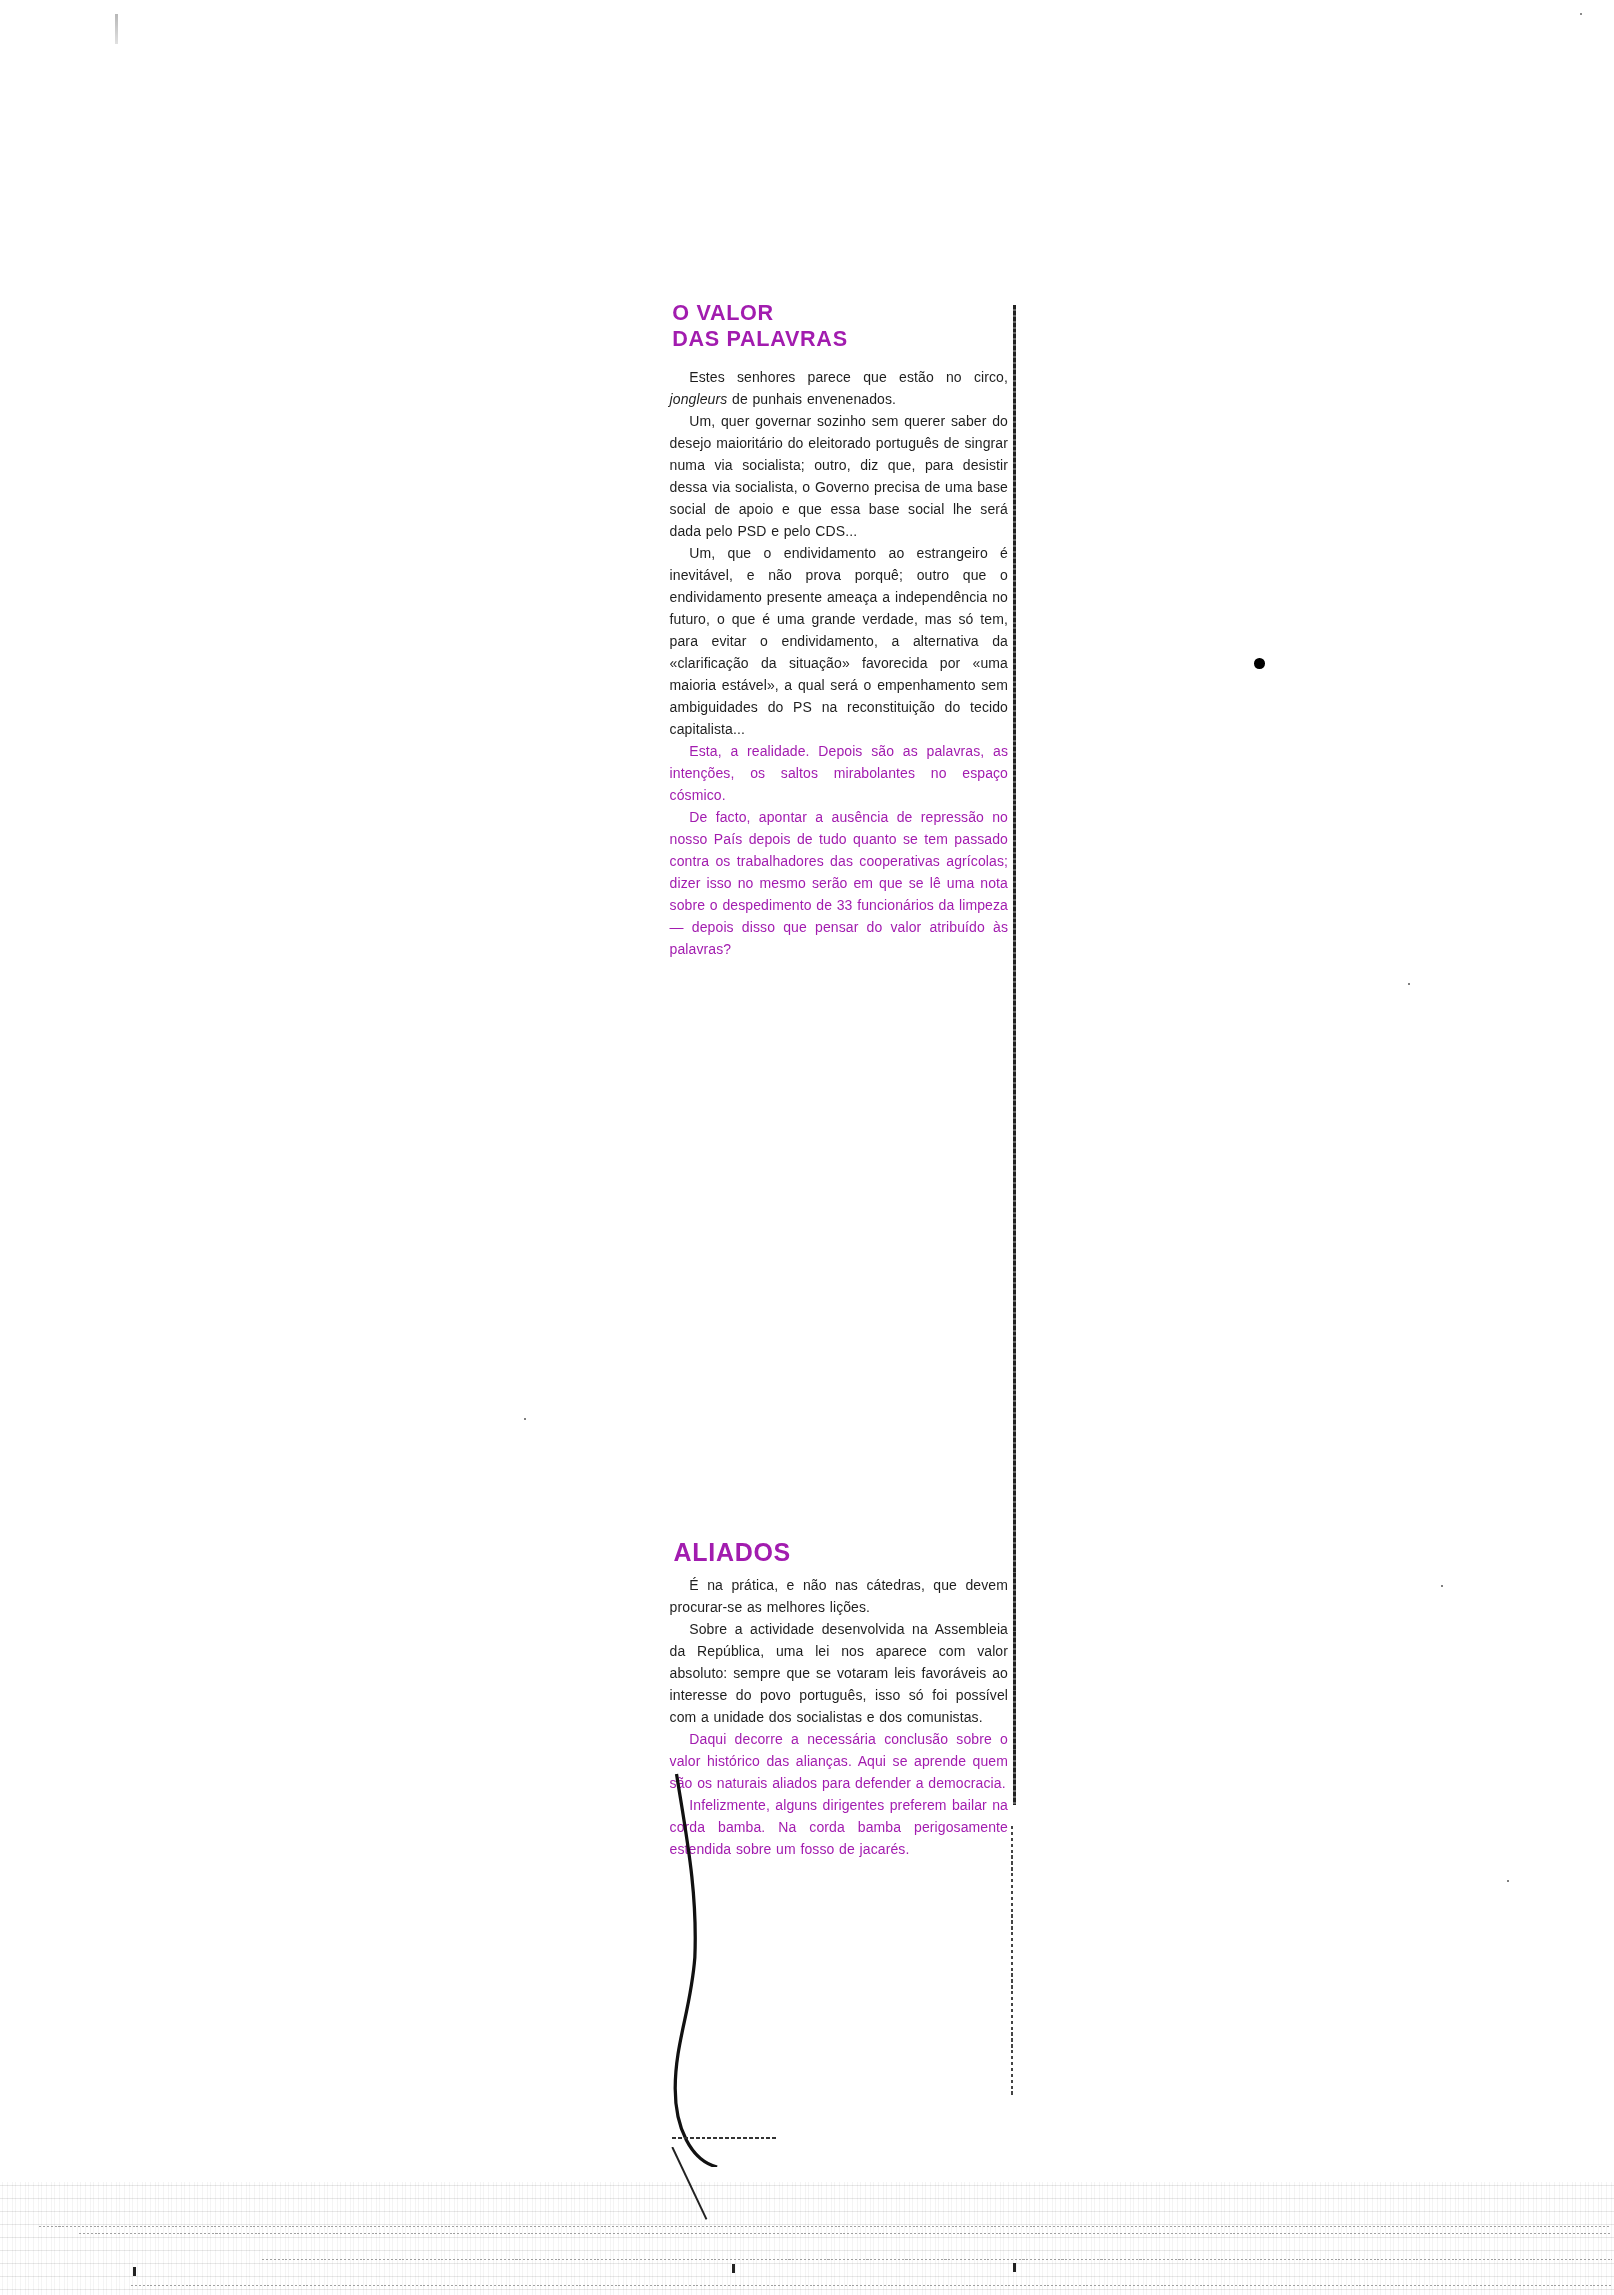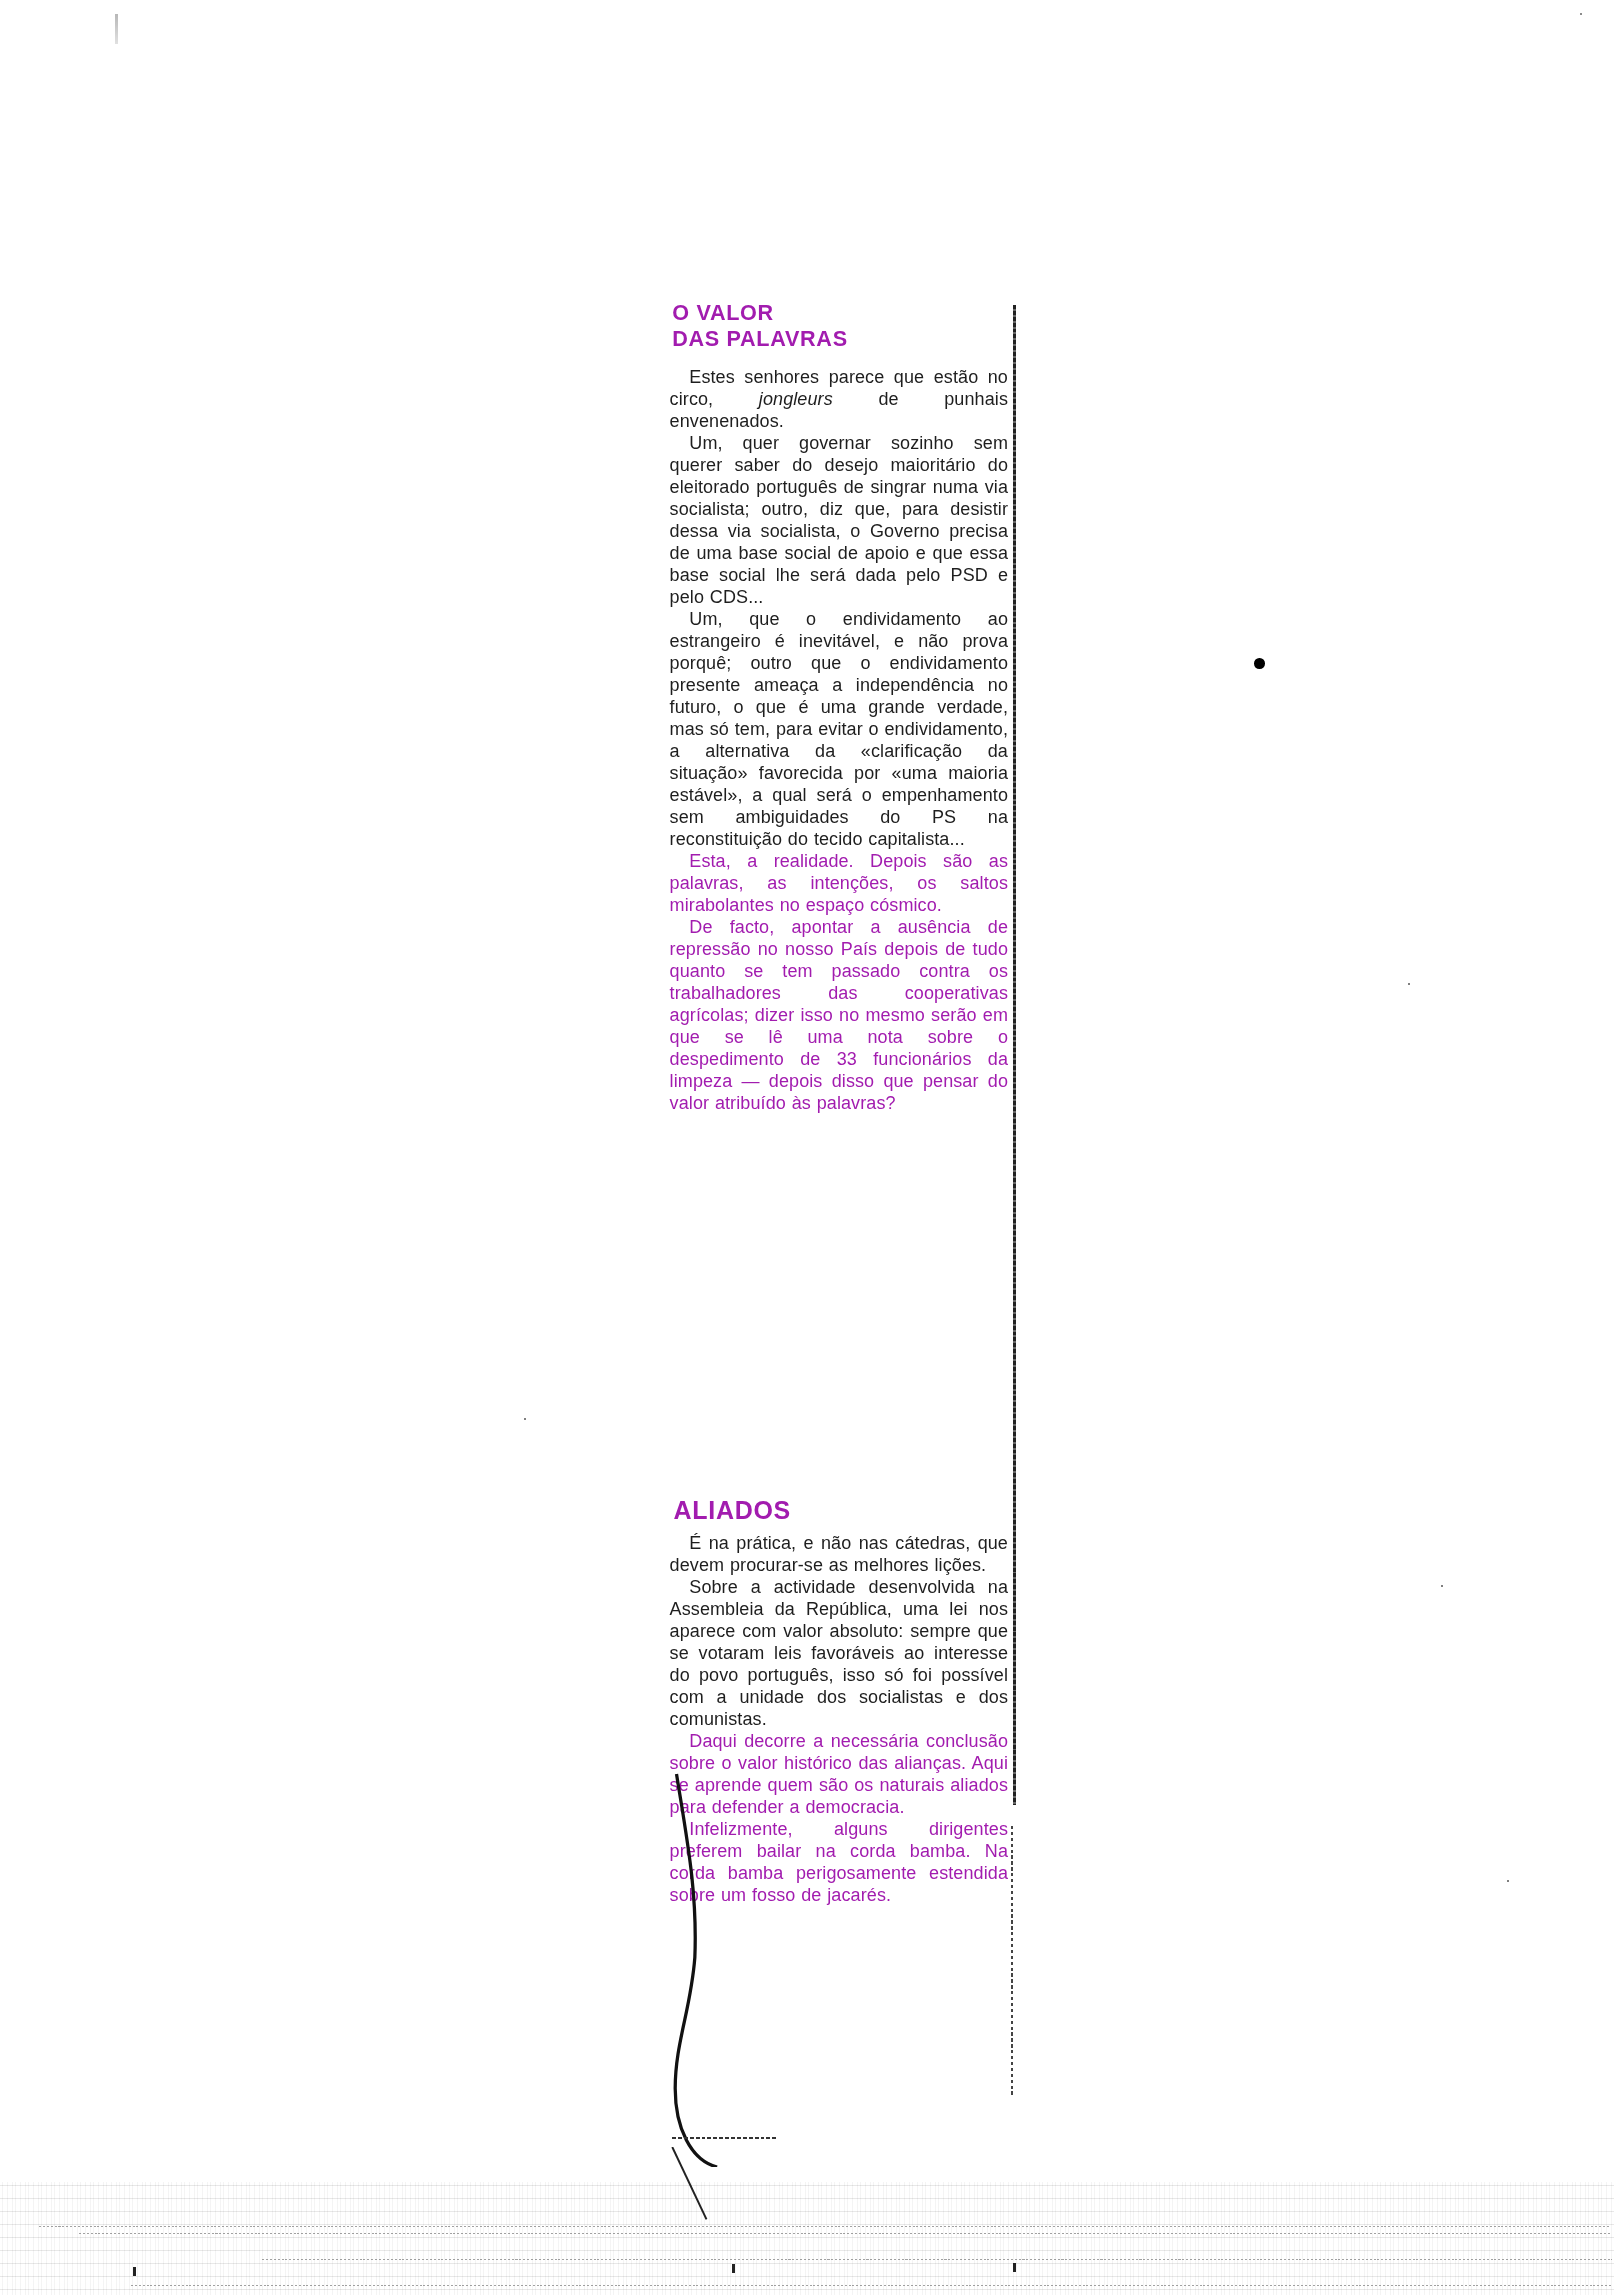--- a/index.html
+++ b/index.html
@@ -25,21 +25,21 @@
       font-family: "Liberation Sans", sans-serif;
       font-weight: bold;
       font-size: 21.6px;
       letter-spacing: 0.7px;
       line-height: 26px;
       margin: 0 0 14.4px 5.2px;
       color: #a21caf;
     }
     .headline-2 { font-size: 25px; margin-left: 6.6px; margin-bottom: 9.2px; }
     .para {
-      font-size: 18px;
+      font-size: 14px;
       line-height: 22px;
       text-align: justify;
       text-align-last: left;
       margin: 0 0 0 2.6px;
       text-indent: 19.7px;
       color: #1e1e1e;
       letter-spacing: 0.1px;
       word-spacing: 0.7px;
     }
     .para em { font-style: italic; }
@@ -78,21 +78,21 @@
     </h1>
     <p class="para">
       <span>Estes senhores parece que estão no circo, </span><em>jongleurs</em><span> de punhais envenenados.</span>
     </p>
     <p class="para">Um, quer governar sozinho sem querer saber do desejo maioritário do eleitorado português de singrar numa via socialista; outro, diz que, para desistir dessa via socialista, o Governo precisa de uma base social de apoio e que essa base social lhe será dada pelo PSD e pelo CDS...</p>
     <p class="para">Um, que o endividamento ao estrangeiro é inevitável, e não prova porquê; outro que o endividamento presente ameaça a independência no futuro, o que é uma grande verdade, mas só tem, para evitar o endividamento, a alternativa da «clarificação da situação» favorecida por «uma maioria estável», a qual será o empenhamento sem ambiguidades do PS na reconstituição do tecido capitalista...</p>
     <p class="para faded">Esta, a realidade. Depois são as palavras, as intenções, os saltos mirabolantes no espaço cósmico.</p>
     <p class="para faded">De facto, apontar a ausência de repressão no nosso País depois de tudo quanto se tem passado contra os trabalhadores das cooperativas agrícolas; dizer isso no mesmo serão em que se lê uma nota sobre o despedimento de 33 funcionários da limpeza — depois disso que pensar do valor atribuído às palavras?</p>
   </div>
 
-  <div class="section" style="top: 1197px;">
+  <div class="section" style="top: 1239px;">
     <h2 class="headline headline-2">ALIADOS</h2>
     <p class="para">É na prática, e não nas cátedras, que devem procurar-se as melhores lições.</p>
     <p class="para">Sobre a actividade desenvolvida na Assembleia da República, uma lei nos aparece com valor absoluto: sempre que se votaram leis favoráveis ao interesse do povo português, isso só foi possível com a unidade dos socialistas e dos comunistas.</p>
     <p class="para faded">Daqui decorre a necessária conclusão sobre o valor histórico das alianças. Aqui se aprende quem são os naturais aliados para defender a democracia.</p>
     <p class="para faded">Infelizmente, alguns dirigentes preferem bailar na corda bamba. Na corda bamba perigosamente estendida sobre um fosso de jacarés.</p>
   </div>
 
   <svg class="clip-cut-line" viewBox="0 0 920 620">
     <path d="M8 20 C 24 120, 40 200, 36 300 C 30 380, 6 430, 6 500 C 6 560, 30 610, 70 620" stroke="#111" stroke-width="5" fill="none"></path>
   </svg>

